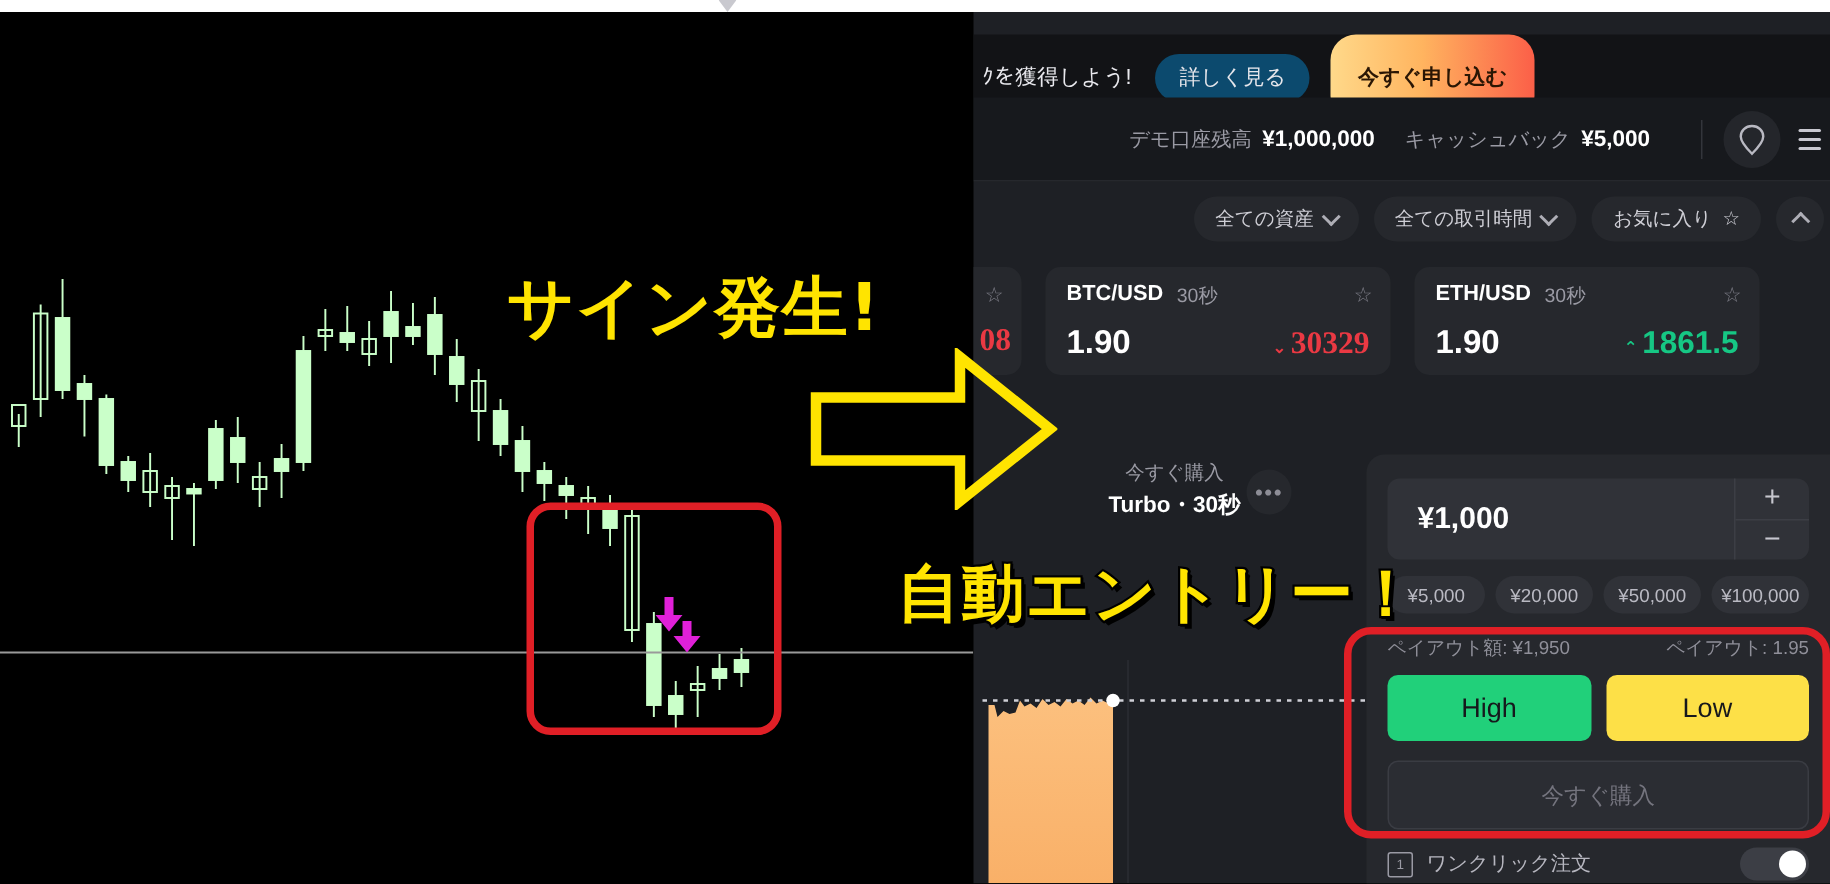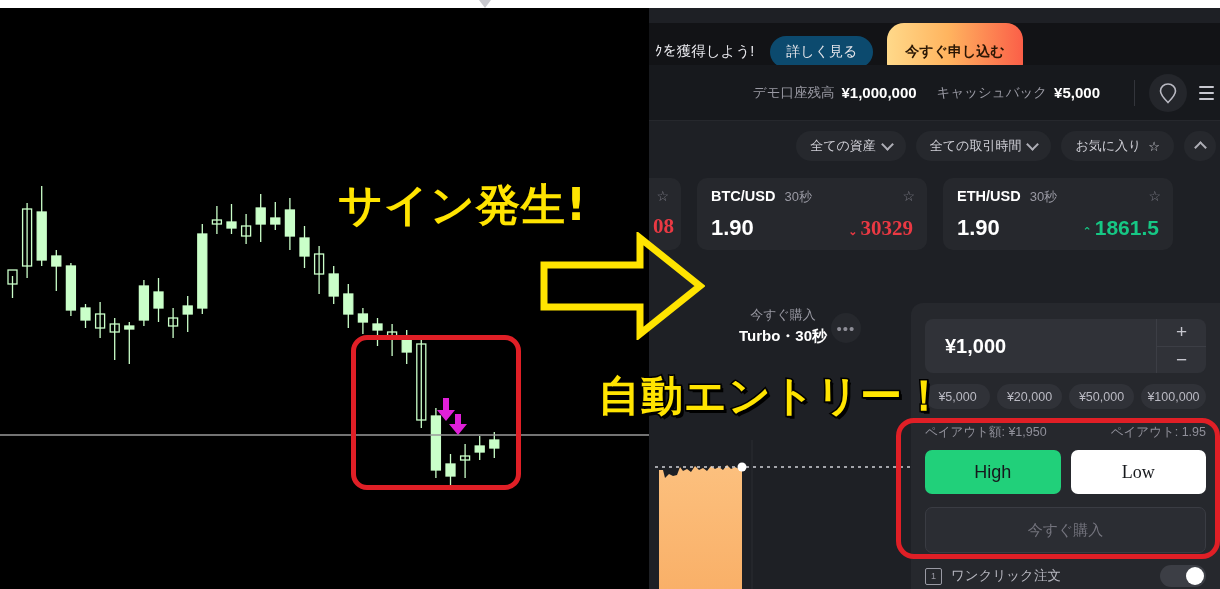--- a/index.html
+++ b/index.html
@@ -123,21 +123,21 @@
   .step+.step { border-top:1px solid #3c3e45; }
   .presets { display:flex; gap:7px; margin-top:11px; }
   .preset { flex:1; background:#303238; border-radius:13px; height:25px; display:flex;
     align-items:center; justify-content:center; font-size:12.5px; color:#b9b9c2; cursor:pointer; }
   .payout-row { display:flex; justify-content:space-between; margin-top:15px;
     font-size:12.5px; color:#8f8f99; }
   .hl-row { display:flex; gap:10px; margin-top:9px; }
   .btn-high, .btn-low { flex:1; height:44px; border-radius:7px; display:flex;
     align-items:center; justify-content:center; font-size:18px; color:#16181c; cursor:pointer; }
   .btn-high { background:#21d07a; }
-  .btn-low { background:#ffffff;font-family:Liberation Serif, serif; }
+  .btn-low { background:#fde047; }
   .btn-buy { margin-top:13px; height:46px; border-radius:7px; border:1px solid #3a3c43;
     background:#2b2d33; display:flex; align-items:center; justify-content:center;
     font-size:15px; color:#74747e; cursor:pointer; }
   .oneclick { position:absolute; left:14px; bottom:6px; width:281px; height:30px;
     display:flex; align-items:center; }
   .oc-icon { width:17px; height:17px; border:1.5px solid #9a9aa4; border-radius:2px;
     font-size:9px; color:#9a9aa4; display:flex; align-items:center; justify-content:center; }
   .oc-label { font-size:13.5px; color:#b6b6bf; margin-left:9px; }
   .toggle { margin-left:auto; width:46px; height:22px; border-radius:11px; background:#3c3e45;
     position:relative; cursor:pointer; }

